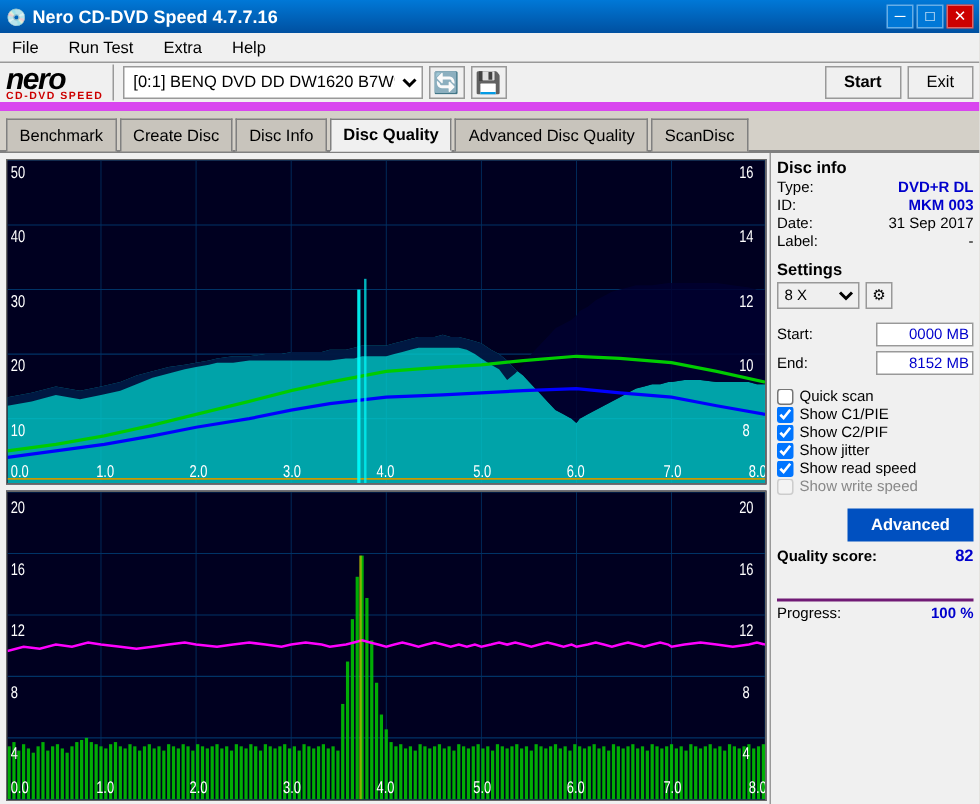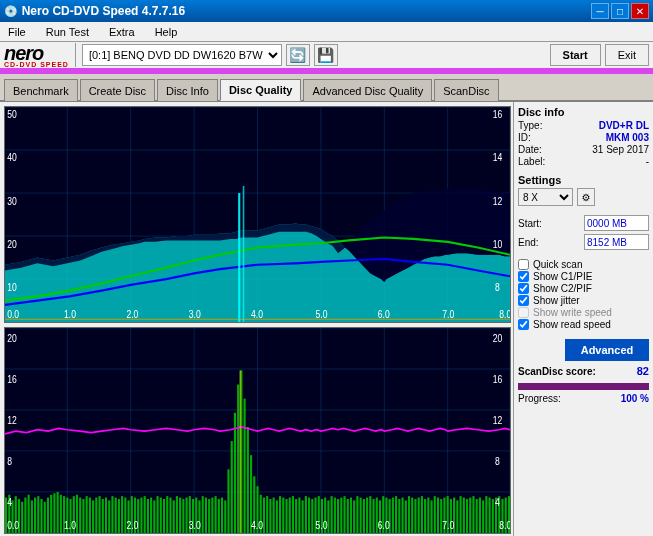--- a/index.html
+++ b/index.html
@@ -47,21 +47,21 @@
     .settings-btn { width: 18px; height: 18px; border: 1px solid #999; background: #f0f0f0; cursor: pointer; display: flex; align-items: center; justify-content: center; font-size: 10px; }
 
     
     .checkbox-row { display: flex; align-items: center; gap: 4px; margin-bottom: 1px; }
     .checkbox-row input { width: 11px; height: 11px; }
     .checkbox-row label { font-size: 10px; }
 
     
     .mb-row { display: flex; align-items: center; justify-content: space-between; margin-bottom: 3px; }
     .mb-label { font-size: 10px; width: 30px; }
-    .mb-input { width: 65px; height: 16px; border: 1px solid #999; background: white; font-size: 10px; padding: 0 2px; color: #0000cc; text-align: left; }
+    .mb-input { width: 65px; height: 16px; border: 1px solid #999; background: white; font-size: 10px; padding: 0 2px; color: #0000cc; text-align: right; }
 
     
     .advanced-btn { width: 84px; height: 22px; background: #0050c0; color: white; border: none; cursor: pointer; font-size: 11px; font-weight: bold; align-self: flex-end; margin-top: 2px; }
 
     
     .quality-row { display: flex; justify-content: space-between; align-items: center; margin-top: 2px; }
     .quality-label { font-size: 10px; font-weight: bold; }
     .quality-val { font-size: 11px; font-weight: bold; color: #0000cc; }
     .progress-row { display: flex; justify-content: space-between; margin-bottom: 1px; }
 
@@ -455,39 +455,39 @@
       </div>
       <div class="checkbox-row">
         <input type="checkbox" id="c2" checked="" style="">
         <label for="c2">Show C2/PIF</label>
       </div>
       <div class="checkbox-row">
         <input type="checkbox" id="jt" checked="" style="">
         <label for="jt">Show jitter</label>
       </div>
       <div class="checkbox-row">
+        <input type="checkbox" id="rs" checked="" style="">
+        <label for="rs">Show read speed</label>
+      </div>
+      <div class="checkbox-row">
         <input type="checkbox" id="ws" disabled="" style="">
         <label for="ws" style="color:#888;">Show write speed</label>
       </div>
-      <div class="checkbox-row">
-        <input type="checkbox" id="rs" checked="" style="">
-        <label for="rs">Show read speed</label>
-      </div>
     </div>
 
     <div style="display:flex; justify-content:flex-end;">
       <button class="advanced-btn">Advanced</button>
     </div>
 
     <div class="quality-row">
-      <span class="quality-label">ScanDisc score:</span>
+      <span class="quality-label">Quality score:</span>
       <span class="quality-val">82</span>
     </div>
 
-    <div class="panel-section" style="margin-top:4px; border-top:7px solid #701a75; padding-top:3px;">
+    <div class="panel-section" style="margin-top:20px; border-top:2px solid #701a75; padding-top:3px;">
       <div class="progress-row">
         <span>Progress:</span>
         <span class="panel-val">100 %</span>
       </div>
     </div>
 
   </div>
 </div>
 
 </body></html>

